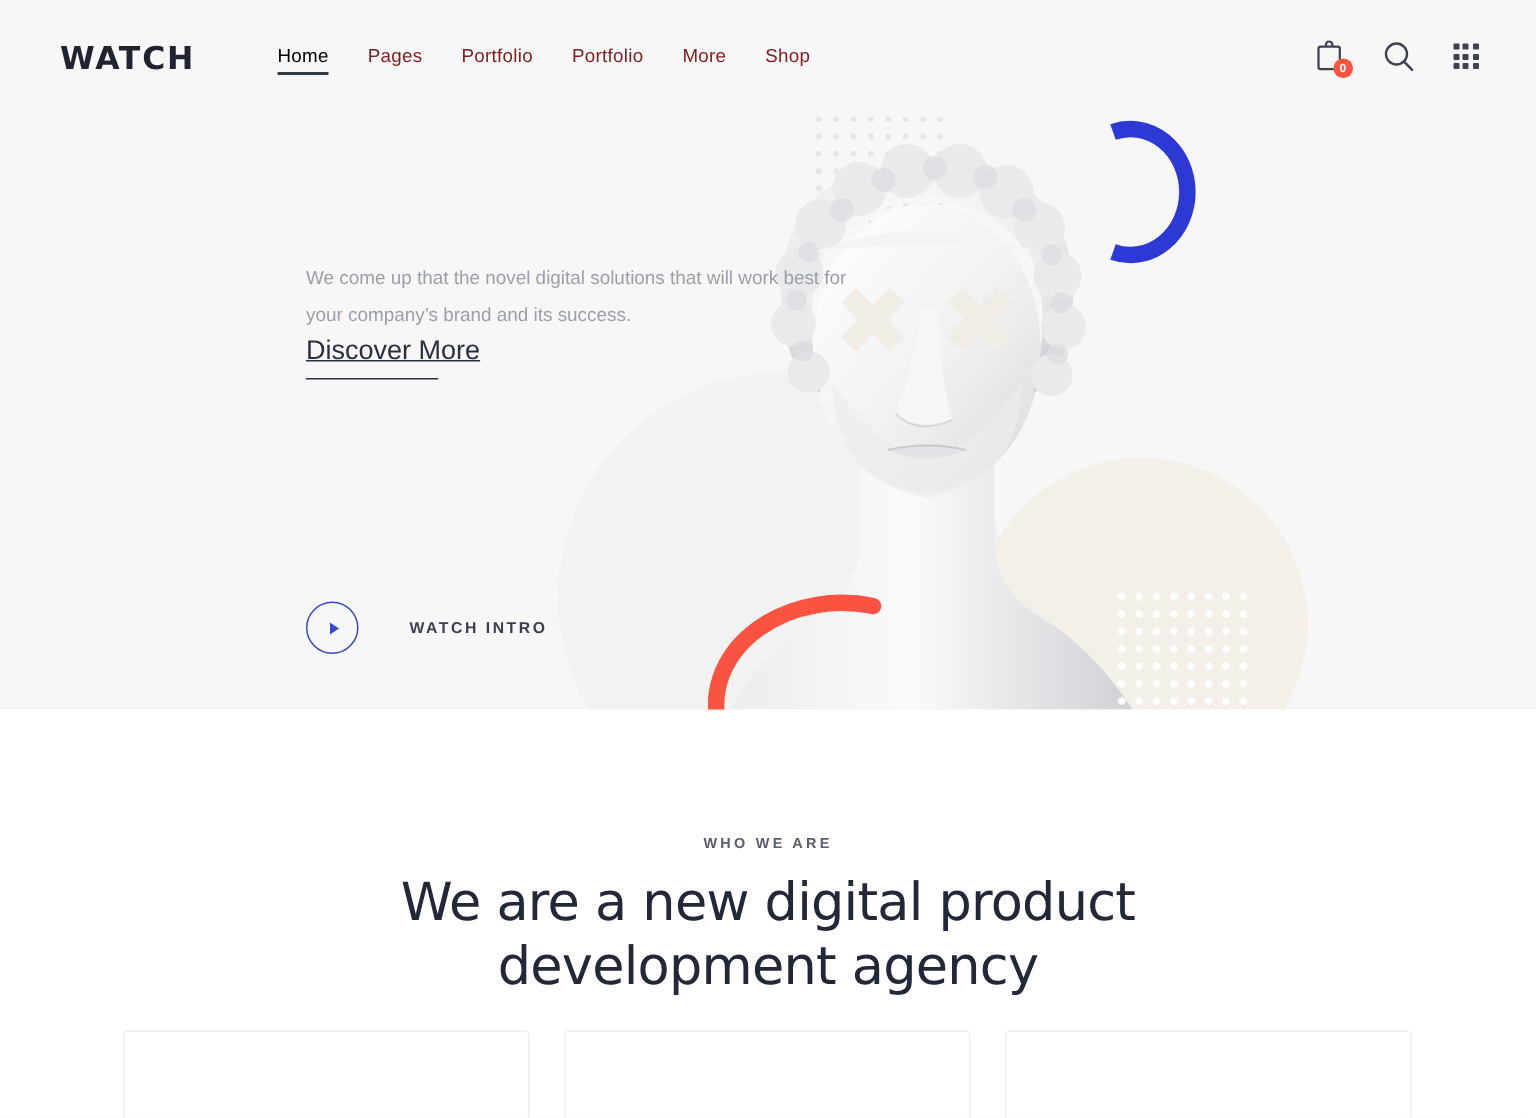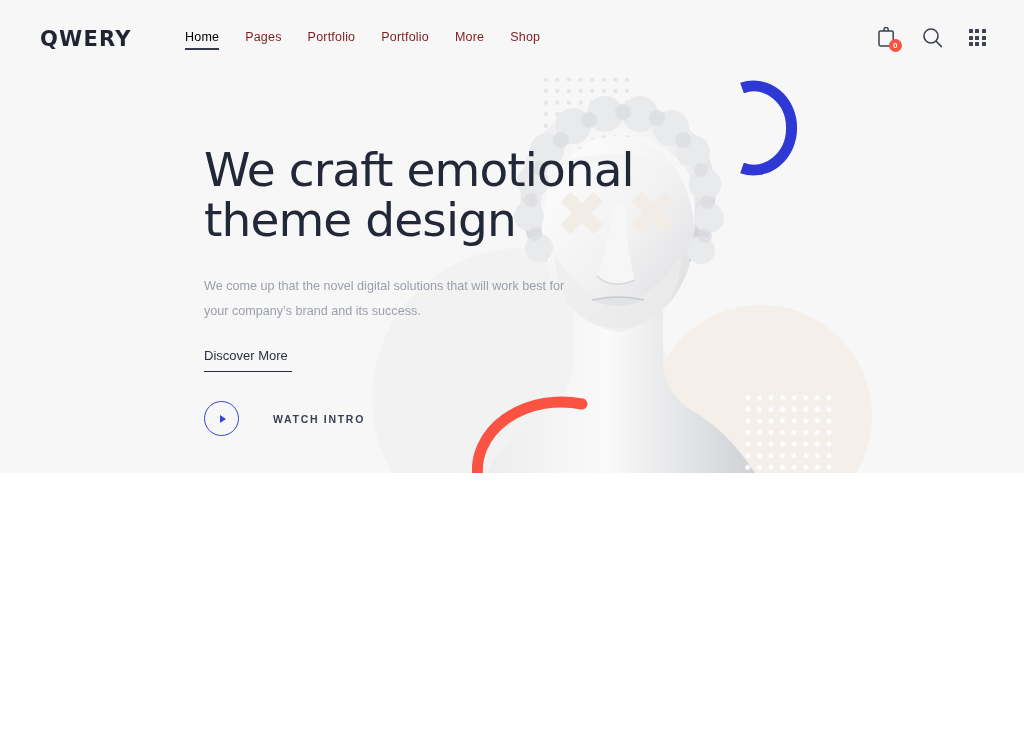--- a/index.html
+++ b/index.html
@@ -61,23 +61,23 @@
     font-size: 47px; line-height: 1.07; font-weight: 400;
     color: #222838; letter-spacing: -0.9px;
     font-family: "DejaVu Sans", sans-serif;
     white-space: nowrap;
   }
   .hero-sub {
     margin-top: 28px; font-size: 12.6px; line-height: 2.0;
     color: #9aa0ab; max-width: 368px;
   }
   .discover {
-    display: inline-block; margin-top: 24px;
-    font-size: 13px; color: #2a3040; cursor: pointer;
-    padding-bottom: 9px; position: relative;
+    display: inline-block; 
+    font-size: 18px; color: #2a3040; cursor: pointer;
+    padding-bottom: 9px; position: relative; text-decoration: underline;
   }
   .discover::after {
     content: ""; position: absolute; left: 0; width: 88px; bottom: 0;
     height: 1.4px; background: #2a3040;
   }
   .watch { position: absolute; left: 204px; top: 401px; display: flex; align-items: center; gap: 34px; cursor: pointer; z-index: 20; }
   .watch-circle {
     width: 35px; height: 35px; border-radius: 50%;
     border: 1.4px solid #3a45d6;
     display: flex; align-items: center; justify-content: center;
@@ -226,38 +226,34 @@
 
     <svg class="arc-blue" width="94" height="104" viewBox="0 0 94 104">
       <path d="M16 12 A 38 42 0 1 1 16 92" fill="none" stroke="#2e38d4" stroke-width="11" stroke-linecap="butt"></path>
     </svg>
 
     <svg class="arc-red" width="120" height="90" viewBox="0 0 120 90">
       <path d="M6 90 A 84 68 0 0 1 110 16" fill="none" stroke="#fa5341" stroke-width="11" stroke-linecap="round"></path>
     </svg>
 
     <div class="hero-inner">
-      <h1 class="hero-title">
-        <span>We craft emotional</span><br>
-        <span>theme design</span>
-      </h1>
       <p class="hero-sub">We come up that the novel digital solutions that will work best for your company’s brand and its success.</p>
       <a class="discover">Discover More</a>
     </div>
 
     <div class="watch">
       <span class="watch-circle">
         <span class="watch-tri"></span>
       </span>
       <span class="watch-label">WATCH INTRO</span>
     </div>
   </div>
 
   <div class="header">
-    <div class="logo">QWERY</div>
+    <div class="logo">WATCH</div>
 
     <nav class="nav">
       <span class="nav-item active">Home</span>
       <span class="nav-item">Pages</span>
       <span class="nav-item">Portfolio</span>
       <span class="nav-item">Portfolio</span>
       <span class="nav-item">More</span>
       <span class="nav-item">Shop</span>
     </nav>
 
@@ -284,14 +280,33 @@
           <i></i>
           <i></i>
           <i></i>
           <i></i>
           <i></i>
           <i></i>
       </span>
     </div>
   </div>
 
+  <div class="section">
+    <div class="eyebrow">WHO WE ARE</div>
+    <h2 class="sec-title">
+      <span>We are a new digital product</span><br>
+      <span>development agency</span>
+    </h2>
+
+    <div class="cards">
+      <div class="card">
+        
+      </div>
+      <div class="card">
+        
+      </div>
+      <div class="card">
+        
+      </div>
+    </div>
+  </div>
 
 </div>
 
 </body></html>

